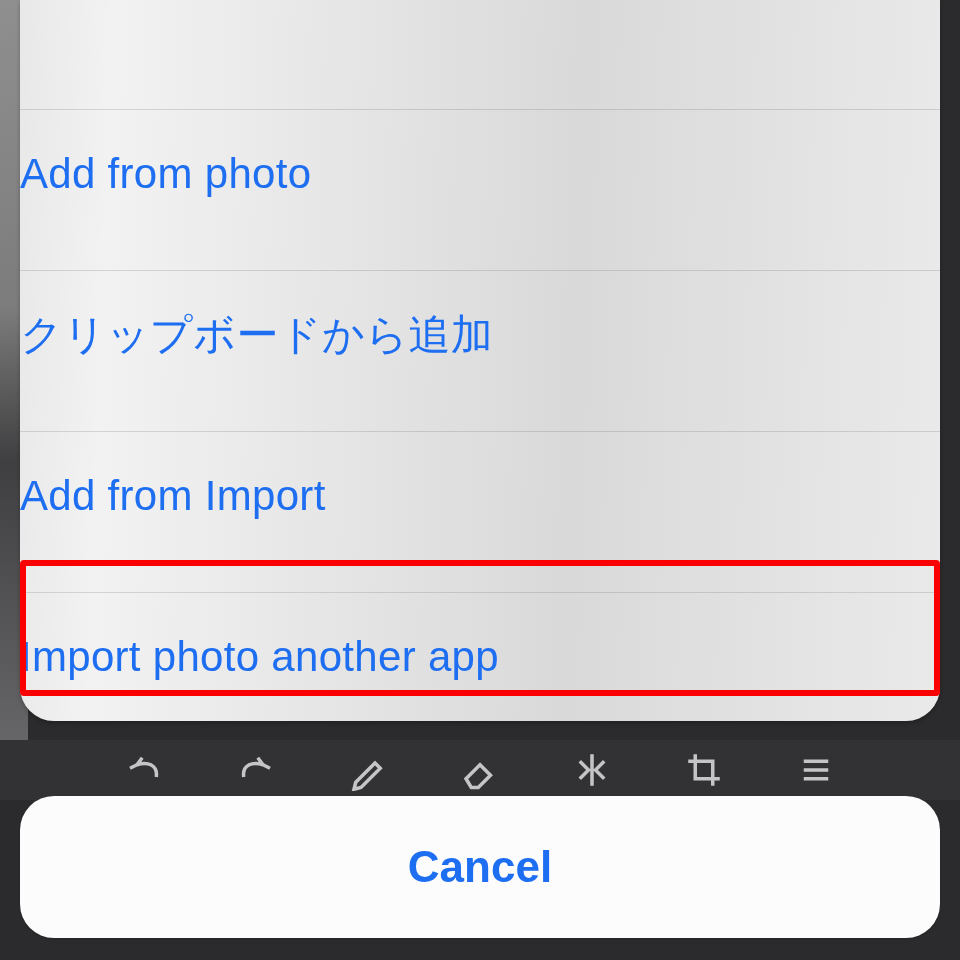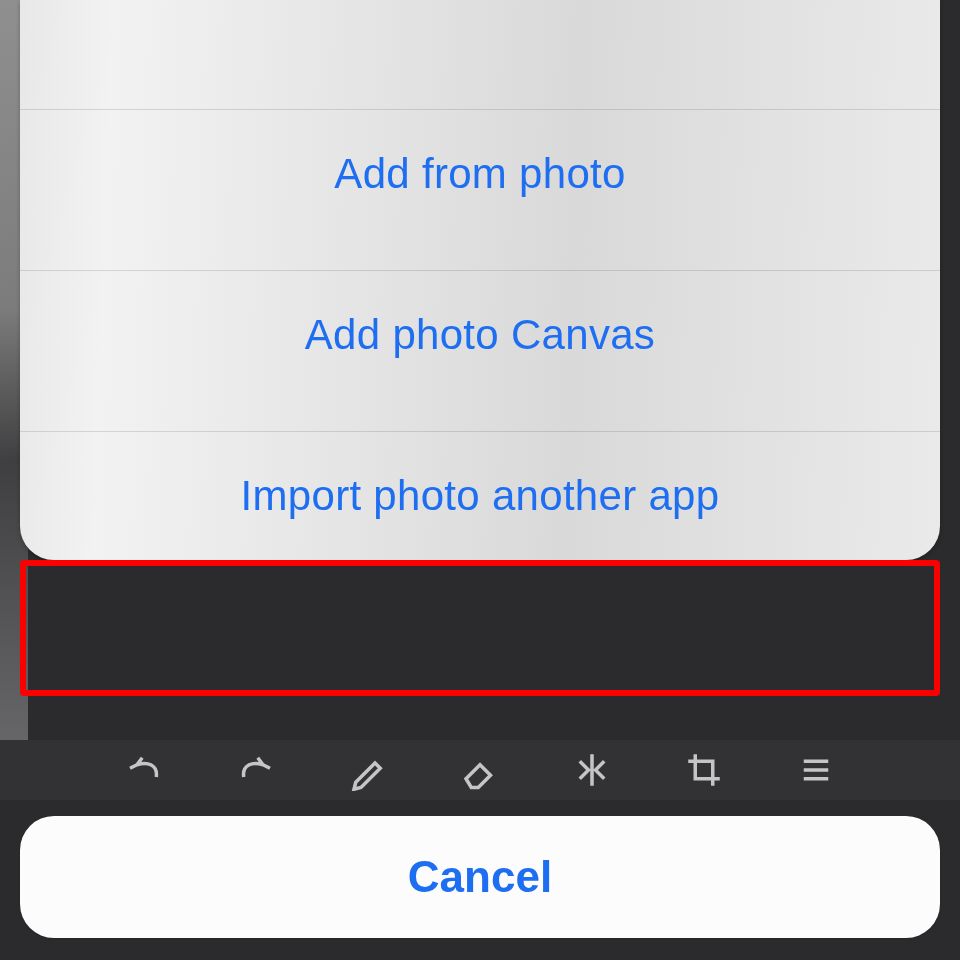--- a/index.html
+++ b/index.html
@@ -47,21 +47,20 @@
     top:0;
     border-radius:0 0 34px 34px;
     overflow:hidden;
     background:linear-gradient(92deg,#e8e8e9 0%,#f2f2f2 10%,#d9d9da 60%,#eaeaea 100%);
     box-shadow:0 2px 4px rgba(0,0,0,.25);
   }
   .option{
     height:128px;
     display:flex;
     align-items:center;
-    justify-content:center;
     font-size:42px;
     letter-spacing:.3px;
     color:#1e6ef2;
     border-top:1px solid rgba(0,0,0,.12);
     background:transparent;
     user-select:none;
     cursor:pointer;
     margin-top:32px;
   }
   .option:first-child{border-top:none;}
@@ -74,21 +73,21 @@
     height:136px;
     border:6px solid #fb0000;
     box-sizing:border-box;
     pointer-events:none;
     border-radius:4px;
   }
   .cancel{
     position:absolute;
     left:20px;right:20px;
     bottom:22px;
-    height:122px;
+    height:142px;
     border-radius:34px;
     background:#fcfcfd;
     display:flex;
     align-items:center;
     justify-content:center;
     color:#1e6ef2;
     font-size:44px;
     font-weight:600;
     cursor:pointer;
     box-shadow:0 1px 2px rgba(0,0,0,.15);
@@ -126,21 +125,24 @@
   </div>
 
   <div class="sheet">
     <div class="option short">
       <span></span>
     </div>
     <div class="option">
       <span>Add from photo</span>
     </div>
     <div class="option">
-      <span>Add photo Canvas</span>
+      <span>クリップボードから追加</span>
+    </div>
+    <div class="option">
+      <span>Add from Import</span>
     </div>
     <div class="option">
       <span>Import photo another app</span>
     </div>
   </div>
 
   <div class="highlight" style="top:560px"></div>
 
   <div class="cancel">
     <span>Cancel</span>

